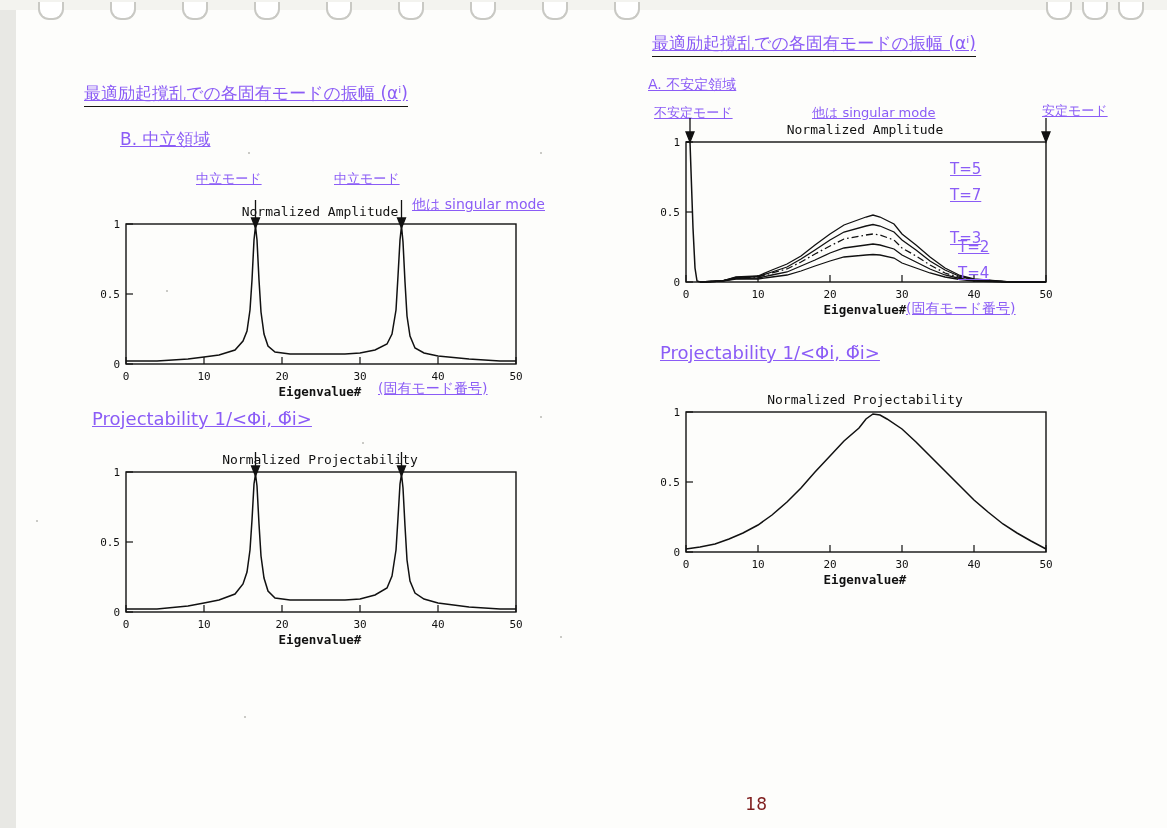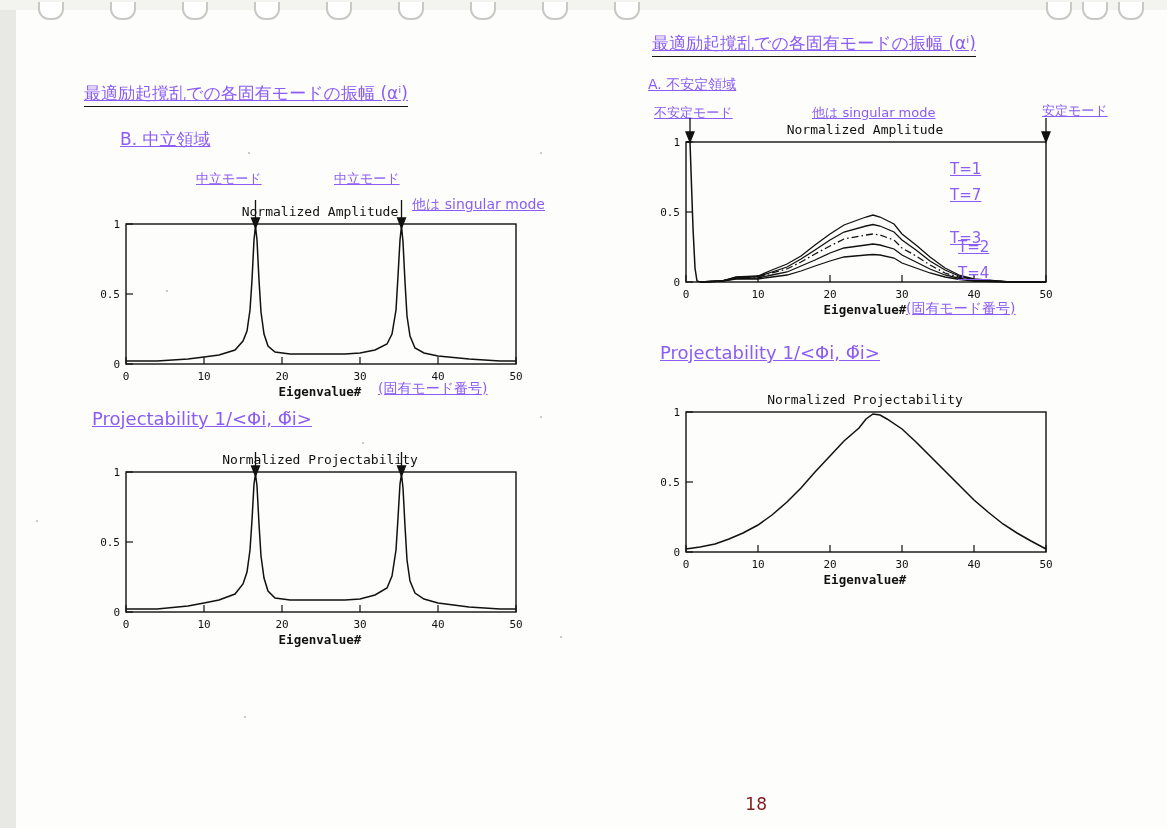--- a/index.html
+++ b/index.html
@@ -209,21 +209,21 @@
         <line x1="30" y1="-6" x2="30" y2="18"></line>
         <polygon points="30,24 26,14 34,14"></polygon>
         <line x1="386" y1="-6" x2="386" y2="18"></line>
         <polygon points="386,24 382,14 390,14"></polygon>
       </g>
 
       <text x="205" y="196" text-anchor="middle" font-family="DejaVu Sans Mono, monospace" font-size="12.5" font-weight="bold" fill="#111">Eigenvalue#</text>
     </svg>
   </div>
 
-  <div class="hand" style="left:950px;top:160px;font-size:15px;">T=1</div>
+  <div class="hand" style="left:950px;top:160px;font-size:15px;">T=5</div>
   <div class="hand" style="left:950px;top:186px;font-size:15px;">T=7</div>
   <div class="hand" style="left:950px;top:212px;font-size:15px;margin-top:17px;">T=3</div>
   <div class="hand" style="left:958px;top:238px;font-size:15px;">T=2</div>
   <div class="hand" style="left:958px;top:264px;font-size:15px;">T=4</div>
 
   <div class="hand" style="left:906px;top:300px;font-size:14px;">(固有モード番号)</div>
 
   <div class="hand" style="left:660px;top:342px;font-size:18px;">Projectability  1/&lt;Φi, Φ̃i&gt;</div>
 
   <div class="chartbox" style="left:660px;top:388px;">

